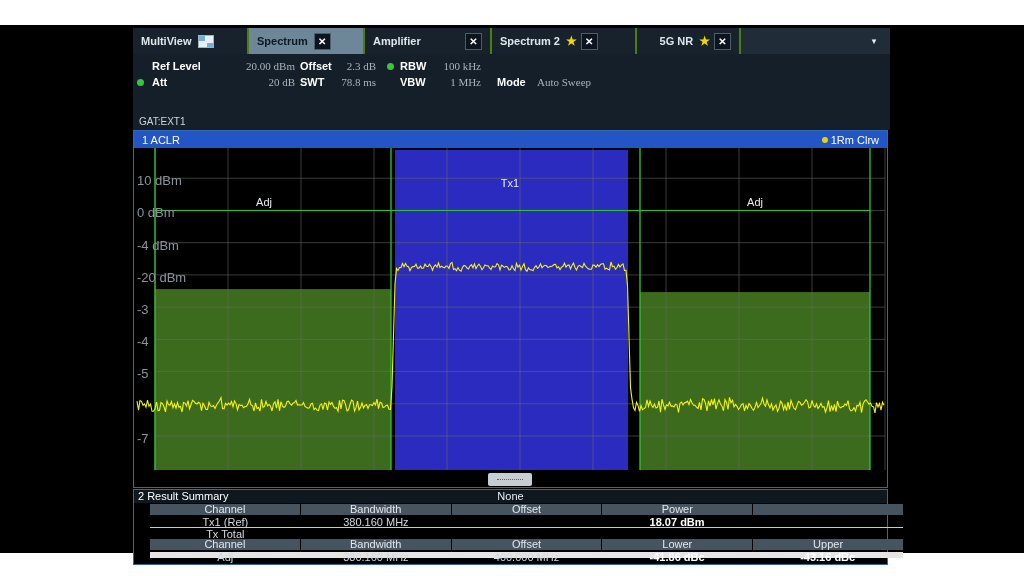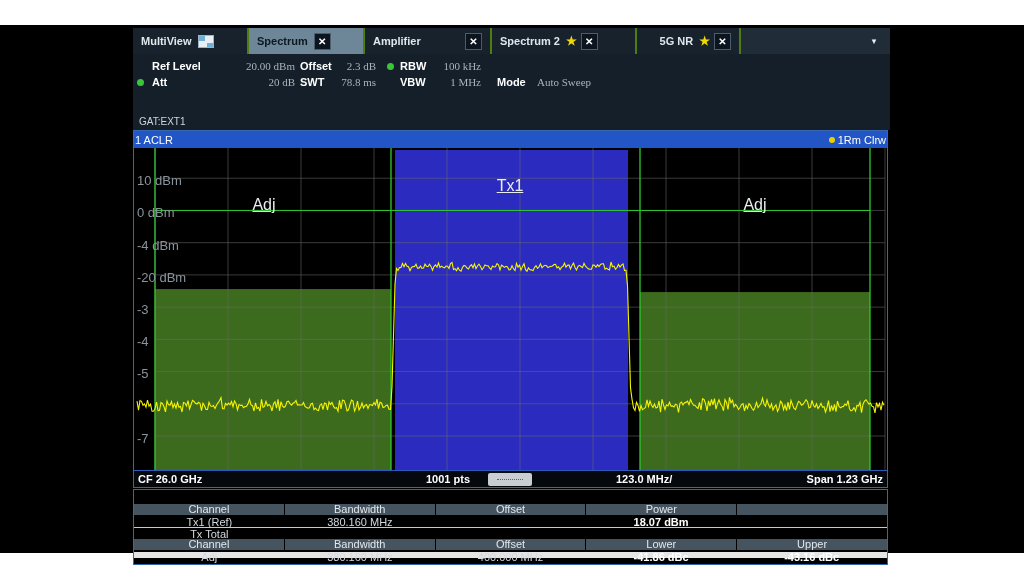--- a/index.html
+++ b/index.html
@@ -24,41 +24,41 @@
   
   .settings{position:absolute;left:133px;top:29px;width:757px;height:76px;background:#151f29;}
   .settings .lbl{position:absolute;color:#ffffff;font-weight:bold;font-size:11px;white-space:nowrap;}
   .settings .val{position:absolute;color:#a9b3bc;font-size:11px;white-space:nowrap;text-align:right;font-family:Liberation Serif, serif;}
   .led{position:absolute;width:7px;height:7px;border-radius:50%;background:#3cc43c;}
   .gat{position:absolute;left:6px;top:62px;color:#cdd5db;font-size:10px;}
 
   
   .win1{position:absolute;left:133px;top:105px;width:753px;height:356px;border:1px solid #3566b0;background:#000;}
   .w1title{position:absolute;left:0;top:0;width:753px;height:17px;background:#2256c6;color:#fff;
-           font-size:11px;display:flex;align-items:center;justify-content:space-between;padding:0 1px;box-sizing:border-box;}
+           font-size:11px;display:flex;align-items:center;justify-content:space-between;padding:0 8px;box-sizing:border-box;}
   .trace-badge{display:flex;align-items:center;gap:3px;font-size:11px;color:#fff;}
   .trace-badge .dot{width:6px;height:6px;border-radius:50%;background:#e8d200;}
   .graph{position:absolute;left:0;top:17px;width:753px;height:322px;background:#000;}
   .ytick{position:absolute;color:#8a949c;font-size:13px;white-space:nowrap;}
-  .chan-label{position:absolute;color:#e8edf0;font-size:16px;text-align:center;width:60px;text-decoration:underline;}
+  .chan-label{position:absolute;color:#e8edf0;font-size:11px;text-align:center;width:60px;}
   .cfbar{position:absolute;left:0;top:339px;width:753px;height:17px;background:#05080c;
          border-top:1px solid #2a5cb8;color:#fff;font-size:11px;font-weight:bold;box-sizing:border-box;}
   .cfbar span{position:absolute;top:2px;white-space:nowrap;}
 
   
   .handle{position:absolute;left:488px;top:448px;width:44px;height:13px;background:#c9ced3;border-radius:2px;
           display:flex;align-items:center;justify-content:center;}
   .handle i{width:26px;border-top:1px dotted #5a6168;height:0;display:block;}
 
   
   .win2{position:absolute;left:133px;top:464px;width:753px;height:74px;border:1px solid #3566b0;background:#000;}
   .w2title{position:absolute;left:0;top:0;width:753px;height:13px;background:#10181f;color:#fff;font-size:11px;}
   .w2title .t{position:absolute;left:4px;top:0px;}
   .w2title .none{position:absolute;left:0;right:0;text-align:center;top:0px;color:#e8edf0;}
-  .trow{position:absolute;left:0;width:753px;display:flex;}
+  .trow{position:absolute;left:16px;width:753px;display:flex;}
   .tcell{width:150.6px;text-align:center;font-size:11px;line-height:12px;color:#d2d9de;overflow:hidden;white-space:nowrap;}
   .thead .tcell{background:#46545f;color:#e2e8ec;margin-right:1px;height:11px;line-height:11px;}
   .thead .tcell:last-child{margin-right:0;}
   .val-bold{font-weight:bold;color:#ffffff;}
   .txtotal{border-top:1px solid #c3ccd3;border-bottom:6px solid #e5e5e5;box-sizing:border-box;flex-direction:column;}
 </style>
 </head>
 <body>
 
 <div class="page">
@@ -167,33 +167,31 @@
         <span class="ytick" style="left:3px;top:154px">-3</span>
         <span class="ytick" style="left:3px;top:186px">-4</span>
         <span class="ytick" style="left:3px;top:218px">-5</span>
         <span class="ytick" style="left:3px;top:283px">-7</span>
 
         <span class="chan-label" style="left:100px;top:48px">Adj</span>
         <span class="chan-label" style="left:346px;top:29px">Tx1</span>
         <span class="chan-label" style="left:591px;top:48px">Adj</span>
       </div>
 
-      <div class="cfbar">
-        <span style="left:4px">CF 26.0 GHz</span>
-        <span style="left:292px">1001 pts</span>
-        <span style="left:482px">123.0 MHz/</span>
-        <span style="right:4px">Span 1.23 GHz</span>
-      </div>
     </div>
 
     <div class="handle">
         <i></i>
       </div>
 
     <div class="win2">
+      <div class="w2title">
+        <span class="t">2 Result Summary</span>
+        <span class="none">None</span>
+      </div>
 
       <div class="trow thead" style="top:14px">
         <span class="tcell">Channel</span>
         <span class="tcell">Bandwidth</span>
         <span class="tcell">Offset</span>
         <span class="tcell">Power</span>
         <span class="tcell"></span>
       </div>
       <div class="trow" style="top:26px">
         <span class="tcell">Tx1 (Ref)</span>

